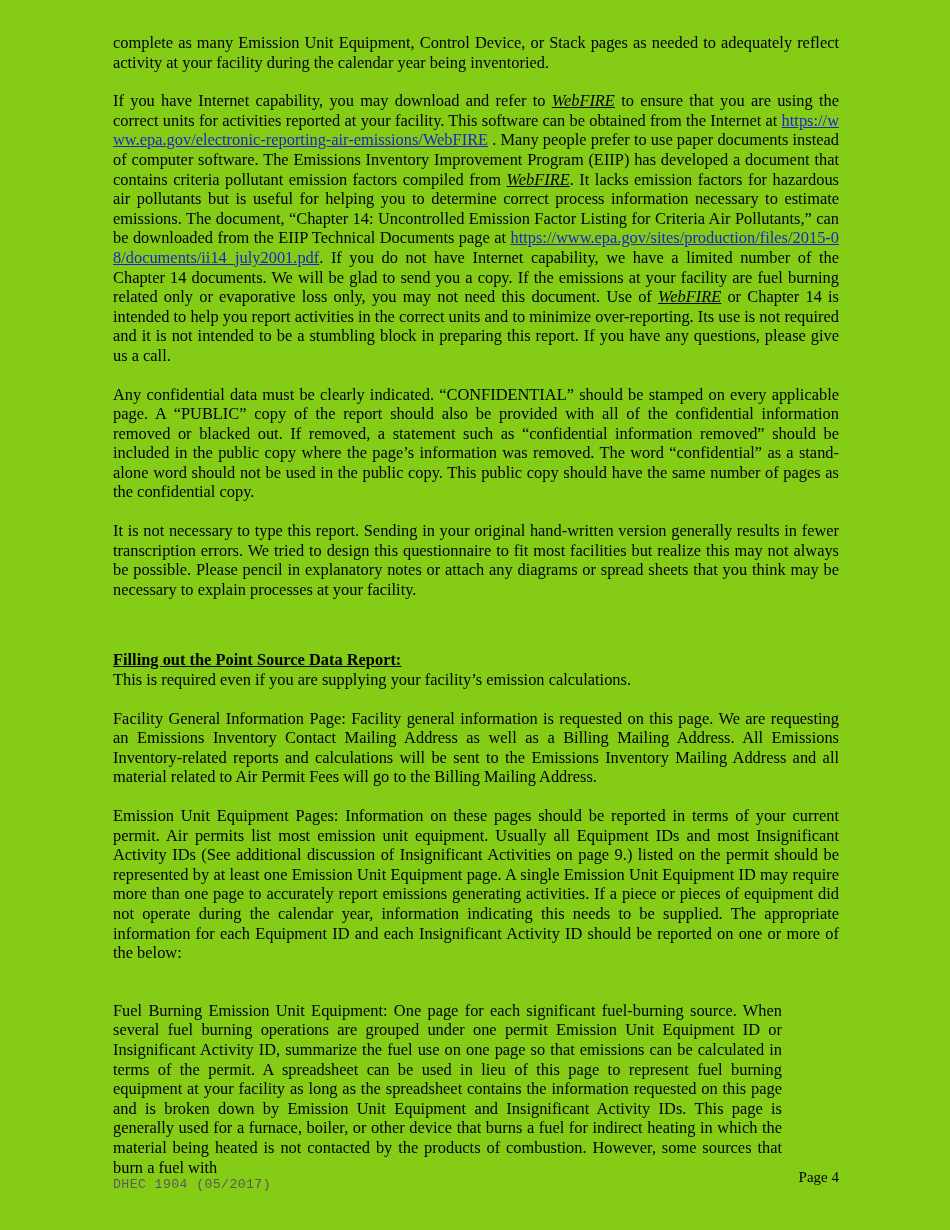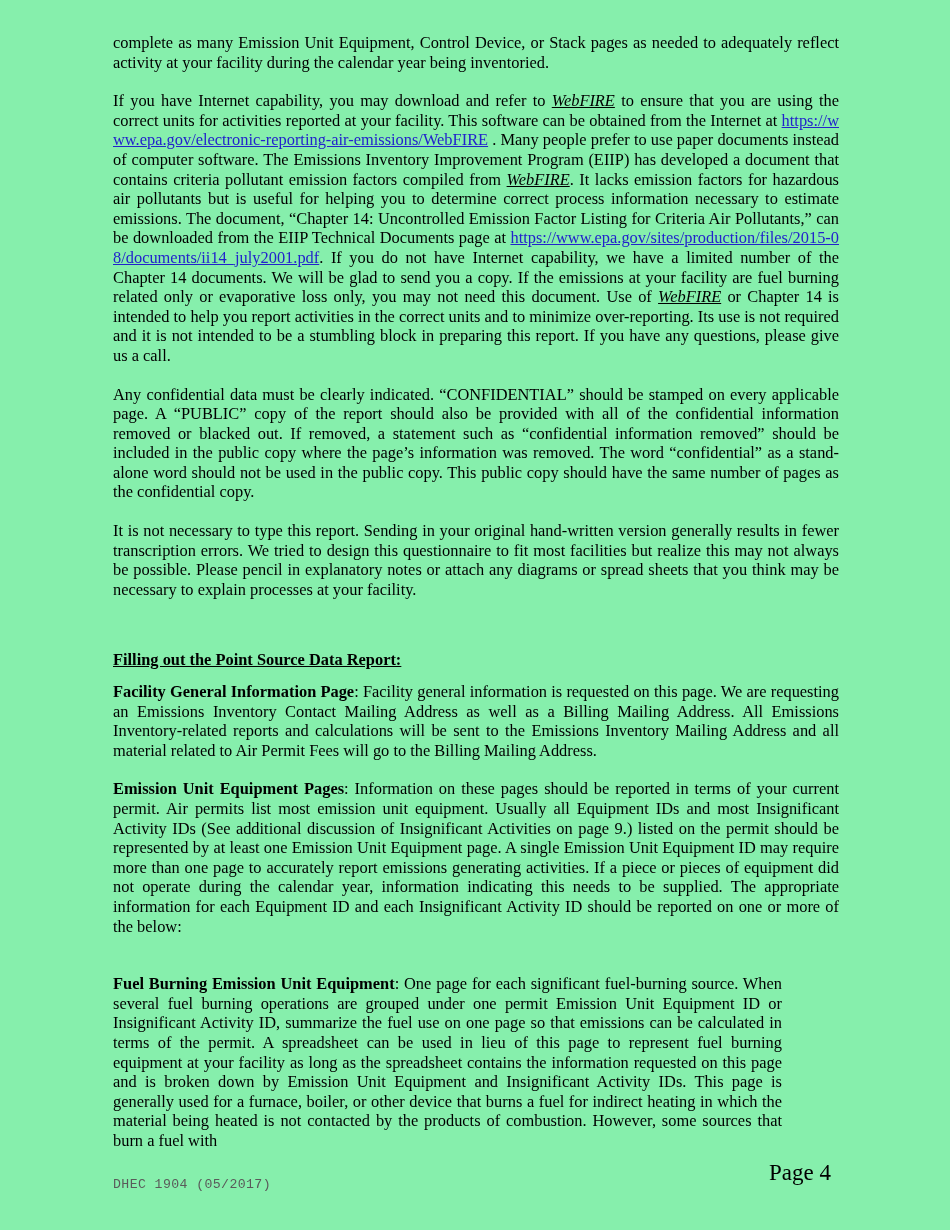--- a/index.html
+++ b/index.html
@@ -9,21 +9,21 @@
     background: #ffffff;
   }
   body {
     font-family: "Liberation Serif", "DejaVu Serif", serif;
     color: #000000;
   }
   .page {
     position: relative;
     width: 950px;
     height: 1230px;
-    background: #86efac;
+    background: #84cc16;
     box-sizing: border-box;
     overflow: hidden;
   }
   .content {
     position: absolute;
     left: 113px;
     top: 33px;
     width: 726px;
   }
   p.para {
@@ -35,21 +35,21 @@
     hyphens: none;
   }
   .spacer-sm { height: 19px; }
   .spacer-md { height: 32px; }
 
   .indented {
     margin-left: 57px;
     width: 669px;
   }
   .it { font-style: italic; text-decoration: underline; }
-  .bd { font-weight: bold; }
+  .bd { font-weight: normal; }
   .ul { }
   .heading-ul {
     font-weight: bold;
     text-decoration: underline;
   }
   a.doclink, .doclink {
     color: #2222cc;
     text-decoration: underline;
     word-break: break-all;
   }
@@ -66,24 +66,24 @@
     left: 0;
     bottom: 0;
     font-family: "Liberation Mono", "DejaVu Sans Mono", monospace;
     font-size: 13.2px;
     color: #5a5a5a;
     letter-spacing: 0.4px;
     white-space: pre;
   }
   .page-number {
     position: absolute;
-    right: 8px;
+    right: 0;
     bottom: 6px;
     font-family: "Liberation Serif", "DejaVu Serif", serif;
-    font-size: 23px;
+    font-size: 15px;
     color: #000000;
     white-space: pre;
   }
 </style>
 </head>
 <body>
 
 <div class="page">
 
   <div class="content">
@@ -91,22 +91,23 @@
     <p class="para"><span>complete as many Emission Unit Equipment, Control Device, or Stack pages as needed to adequately reflect activity at your facility during the calendar year being inventoried.</span></p>
 
     <p class="para"><span>If you have Internet capability, you may download and refer to </span><span class="it">WebFIRE</span><span> to ensure that you are using the correct units for activities reported at your facility.  This software can be obtained from the Internet at </span><span class="doclink">https://www.epa.gov/electronic-reporting-air-emissions/WebFIRE</span><span> .  Many people prefer to use paper documents instead of computer software.  The Emissions Inventory Improvement Program (EIIP) has developed a document that contains criteria pollutant emission factors compiled from </span><span class="it">WebFIRE</span><span>. It lacks emission factors for hazardous air pollutants but is useful for helping you to determine correct process information necessary to estimate emissions. The document, “Chapter 14: Uncontrolled Emission Factor Listing for Criteria Air Pollutants,” can be downloaded from the EIIP Technical Documents page at </span><span class="doclink">https://www.epa.gov/sites/production/files/2015-08/documents/ii14_july2001.pdf</span><span>. If you do not have Internet capability, we have a limited number of the Chapter 14 documents.  We will be glad to send you a copy.  If the emissions at your facility are fuel burning related only or evaporative loss only, you may not need this document.  Use of </span><span class="it">WebFIRE</span><span> or Chapter 14 is intended to help you report activities in the correct units and to minimize over-reporting.  Its use is not required and it is not intended to be a stumbling block in preparing this report. If you have any questions, please give us a call.</span></p>
 
     <p class="para"><span>Any confidential data must be clearly indicated.  “CONFIDENTIAL” should be stamped on every applicable page.  A “PUBLIC” copy of the report should also be provided with all of the confidential information removed or blacked out.  If removed, a statement such as “confidential information removed” should be included in the public copy where the page’s information was removed.  The word “confidential” as a stand-alone word should not be used in the public copy.  This public copy should have the same number of pages as the confidential copy.</span></p>
 
     <p class="para"><span>It is </span><span class="ul">not</span><span> necessary to type this report.  Sending in your original hand-written version generally results in fewer transcription errors.  We tried to design this questionnaire to fit most facilities but realize this may not always be possible.  Please pencil in explanatory notes or attach any diagrams or spread sheets that you think may be necessary to explain processes at your facility.</span></p>
 
     <div class="spacer-md"></div>
 
-    <p class="para" style="margin-bottom:12px;"><span class="heading-ul">Filling out the Point Source Data Report:</span></p>
+    <p class="para" style="margin-bottom:0;"><span class="heading-ul">Filling out the Point Source Data Report:</span></p>
 
+    <p class="para"><span>This is required even if you are supplying your facility’s emission calculations.</span></p>
 
     <p class="para"><span class="bd">Facility General Information Page</span><span>: Facility general information is requested on this page.  We are requesting an Emissions Inventory Contact Mailing Address as well as a Billing Mailing Address.  All Emissions Inventory-related reports and calculations will be sent to the Emissions Inventory Mailing Address and all material related to Air Permit Fees will go to the Billing Mailing Address.</span></p>
 
     <p class="para"><span class="bd">Emission Unit Equipment Pages</span><span>: Information on these pages should be reported in terms of your current permit. Air permits list most emission unit equipment.   Usually all Equipment IDs and most Insignificant Activity IDs (See additional discussion of Insignificant Activities on page 9.) listed on the permit should be represented by at least one Emission Unit Equipment page. A single Emission Unit Equipment ID may require more than one page to accurately report emissions generating activities.   If a piece or pieces of equipment did not operate during the calendar year, information indicating this needs to be supplied.  The appropriate information for each Equipment ID and each Insignificant Activity ID should be reported on one or more of the below:</span></p>
 
     <div class="spacer-sm"></div>
 
     <p class="para indented"><span class="bd">Fuel Burning Emission Unit Equipment</span><span>: One page for each significant fuel-burning source.  When several fuel burning operations are grouped under one permit Emission Unit Equipment ID or Insignificant Activity ID, summarize the fuel use on one page so that emissions can be calculated in terms of the permit. A spreadsheet can be used in lieu of this page to represent fuel burning equipment at your facility as long as the spreadsheet contains the information requested on this page and is broken down by Emission Unit Equipment and Insignificant Activity IDs.  This page is generally used for a furnace, boiler, or other device that burns a fuel for indirect heating in which the material being heated is not contacted by the products of combustion.  However, some sources that burn a fuel with</span></p>
 
   </div>

